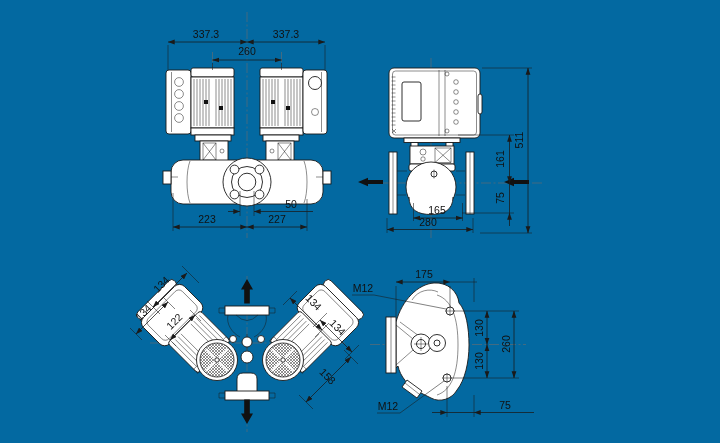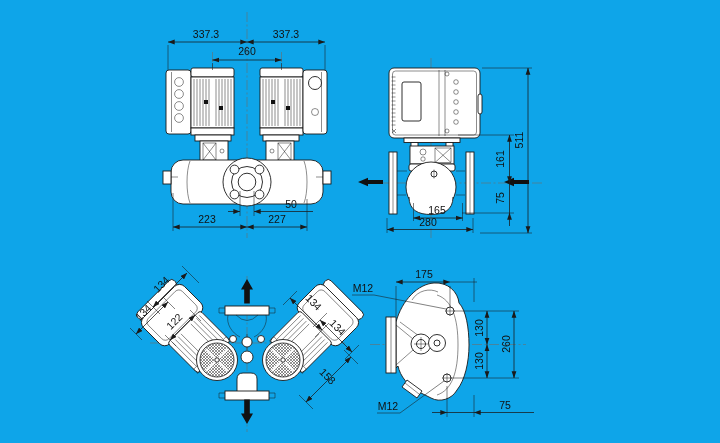--- a/index.html
+++ b/index.html
@@ -1,16 +1,16 @@
 <!DOCTYPE html>
 <html><head>
 <meta charset="utf-8">
 <style>
   html,body{margin:0;padding:0;background:#fff;}
-  .stage{position:relative;width:720px;height:443px;background:#0ea5e9;overflow:hidden;}
+  .stage{position:relative;width:720px;height:443px;background:#0369a1;overflow:hidden;}
   svg{display:block;}
   .lnw{fill:#fff;stroke:#1a1a1a;stroke-width:0.9;}
   .lnt{fill:none;stroke:#1a1a1a;stroke-width:0.5;}
   .cl{fill:none;stroke:#6d6d6d;stroke-width:0.6;stroke-dasharray:10 2.5 2 2.5;}
   .dim{fill:none;stroke:#1a1a1a;stroke-width:0.75;}
   .ext{fill:none;stroke:#1a1a1a;stroke-width:0.55;}
   .dt{font:10.5px "Liberation Sans", sans-serif;fill:#111;text-anchor:middle;}
   .solid{fill:#111;stroke:none;}
 </style>
 </head>

